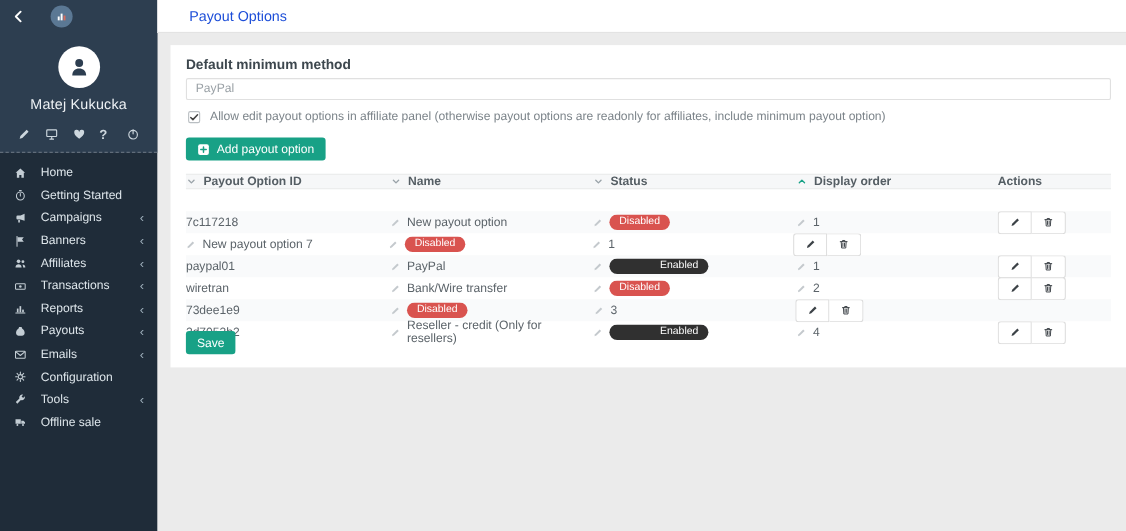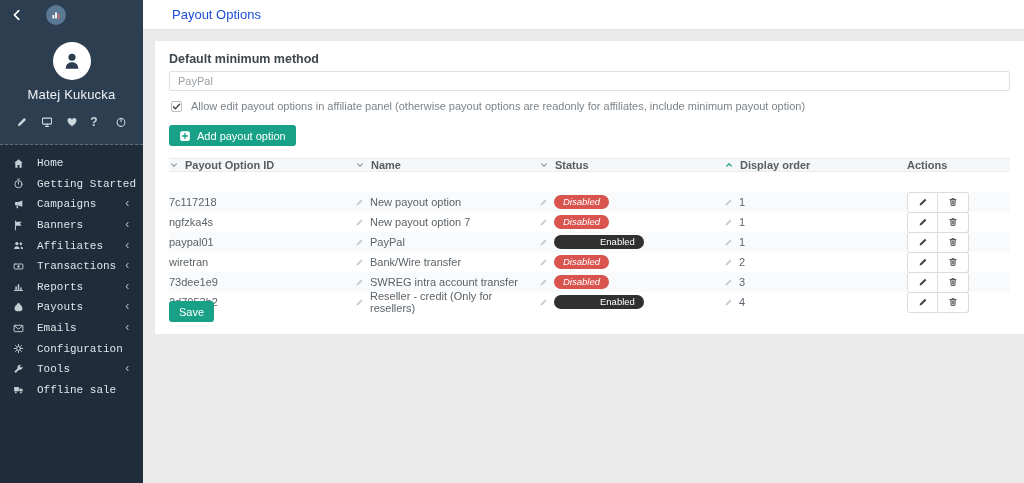--- a/index.html
+++ b/index.html
@@ -10,32 +10,32 @@
     position:relative;
   }
   
   .sidebar { position:absolute; left:0; top:0; width:143px; height:483px;
     background:var(--sidebar-nav,#1f2c39); }
   .side-topbar { height:30px; background:var(--sidebar-top,#2d3e50);
     display:flex; align-items:center; padding:0 10px; }
   .back-btn { color:#fff; display:flex; align-items:center; cursor:pointer; }
   .logo { margin-left:22px; width:20px; height:20px; border-radius:50%;
     background:#5b7894; display:flex; align-items:center; justify-content:center; }
-  .profile { background:var(--sidebar-top,#2d3e50); padding:10px 0 14px;
+  .profile { background:var(--sidebar-top,#2d3e50); padding:10px 0 8px;
     border-bottom:1px dashed rgba(255,255,255,.25); }
   .avatar { width:38px; height:38px; background:#fff; border-radius:50%;
     margin:2px auto 7px; display:flex; align-items:center; justify-content:center; }
   .user-name { color:#eef2f5; text-align:center; font-size:13px; letter-spacing:.2px; }
   .picon-row { display:flex; justify-content:space-between; padding:14px 16px 2px; }
   .picon { color:#cdd7de; display:flex; align-items:center; cursor:pointer; }
   .picon svg, .picon .qmark { width:12px; height:12px; }
   .qmark { font-size:12px; font-weight:bold; line-height:12px; }
   .nav { padding-top:8px; }
   .nav-item { display:flex; align-items:center; height:20.6px; padding:0 12px 0 13px;
-    color:#dde5ea; font-size:11px; cursor:pointer;font-family:Liberation Mono, monospace; }
+    color:#dde5ea; font-size:11px; cursor:pointer; }
   .nav-icon { width:12px; height:12px; margin-right:12px; display:flex;
     align-items:center; color:#c3cdd4; flex:none; }
   .nav-icon svg { width:11px; height:11px; }
   .nav-label { flex:1; white-space:nowrap; }
   .nav-chevron { color:#9fb0bc; font-size:12px; line-height:1; }
   
   .main-header { position:absolute; left:143px; top:0; right:0; height:30px;
     background:#fff; border-bottom:1px solid #e3e3e3; display:flex; align-items:center; }
   .page-title { font-size:13px; color:#1d4ed8; padding-left:29px; }
   
@@ -64,21 +64,21 @@
   .th { display:flex; align-items:center; color:#555e64; font-weight:bold; font-size:11px; }
   .td { display:flex; align-items:center; color:#5b6369; font-size:11px; overflow:hidden;margin-top:40px; }
   .c0 { width:186px; } .c1 { width:184px; } .c2 { width:185px; }
   .c3 { width:183px; } .c4 { flex:1; }
   .tr:nth-child(even):not(.thead) { background:#f9fafb; }
   .sort-ic { display:flex; margin-right:6px; }
   .sort-ic.asc { color:var(--accent-green,#18a186); }
   .sort-ic.desc { color:#9aa3a9; }
   .mini-edit { display:flex; margin-right:6px; color:#c4c9cd; flex:none; }
   .pill { border-radius:9px; padding:2.5px 9px; color:#fff; font-size:9.5px; line-height:1; }
-  .pill-red { background:var(--status-red,#d9534f);font-style:italic; }
+  .pill-red { background:var(--status-red,#d9534f); }
   .pill-dark { background:var(--status-dark,#303030);padding-left:46px; }
   .btn-group { display:inline-flex; }
   .icon-btn { width:31px; height:21px; background:#fff; border:1px solid #dcdcdc;
     display:flex; align-items:center; justify-content:center; color:#3c4247; cursor:pointer; }
   .icon-btn:first-child { border-radius:3px 0 0 3px; }
   .icon-btn:last-child { border-radius:0 3px 3px 0; border-left:none; }
 </style>
 </head>
 <body>
 
@@ -362,23 +362,20 @@
                   <span style="width:10px;height:10px;display:flex">
                     <svg viewBox="0 0 16 16" fill="none" stroke="currentColor" stroke-width="1.4" stroke-linecap="round" stroke-linejoin="round">
                       <path d="M3 4.3h10M6.3 4.3V2.6h3.4v1.7M4.4 4.3l.6 9.2h6l.6-9.2M6.8 6.5v4.8M9.2 6.5v4.8"></path>
                     </svg>
                   </span>
                 </span>
               </span>
             </div>
           </div>
           <div class="tr">
-            <div class="td c0">
-              <span>ngfzka4s</span>
-            </div>
             <div class="td c1">
               <span class="mini-edit" style="width:9px;height:9px">
                 <svg viewBox="0 0 16 16" fill="none" stroke="currentColor" stroke-width="1.4" stroke-linecap="round" stroke-linejoin="round">
                   <path d="M2.5 13.5l.9-3.2 7.6-7.6 2.3 2.3-7.6 7.6z" fill="currentColor" stroke="none"></path>
                 </svg>
               </span>
               <span>New payout option 7</span>
             </div>
             <div class="td c2">
               <span class="mini-edit" style="width:9px;height:9px">
@@ -505,28 +502,20 @@
                       <path d="M3 4.3h10M6.3 4.3V2.6h3.4v1.7M4.4 4.3l.6 9.2h6l.6-9.2M6.8 6.5v4.8M9.2 6.5v4.8"></path>
                     </svg>
                   </span>
                 </span>
               </span>
             </div>
           </div>
           <div class="tr">
             <div class="td c0">
               <span>73dee1e9</span>
-            </div>
-            <div class="td c1">
-              <span class="mini-edit" style="width:9px;height:9px">
-                <svg viewBox="0 0 16 16" fill="none" stroke="currentColor" stroke-width="1.4" stroke-linecap="round" stroke-linejoin="round">
-                  <path d="M2.5 13.5l.9-3.2 7.6-7.6 2.3 2.3-7.6 7.6z" fill="currentColor" stroke="none"></path>
-                </svg>
-              </span>
-              <span>SWREG intra account transfer</span>
             </div>
             <div class="td c2">
               <span class="mini-edit" style="width:9px;height:9px">
                 <svg viewBox="0 0 16 16" fill="none" stroke="currentColor" stroke-width="1.4" stroke-linecap="round" stroke-linejoin="round">
                   <path d="M2.5 13.5l.9-3.2 7.6-7.6 2.3 2.3-7.6 7.6z" fill="currentColor" stroke="none"></path>
                 </svg>
               </span>
               <span class="pill pill-red">Disabled</span>
             </div>
             <div class="td c3">

